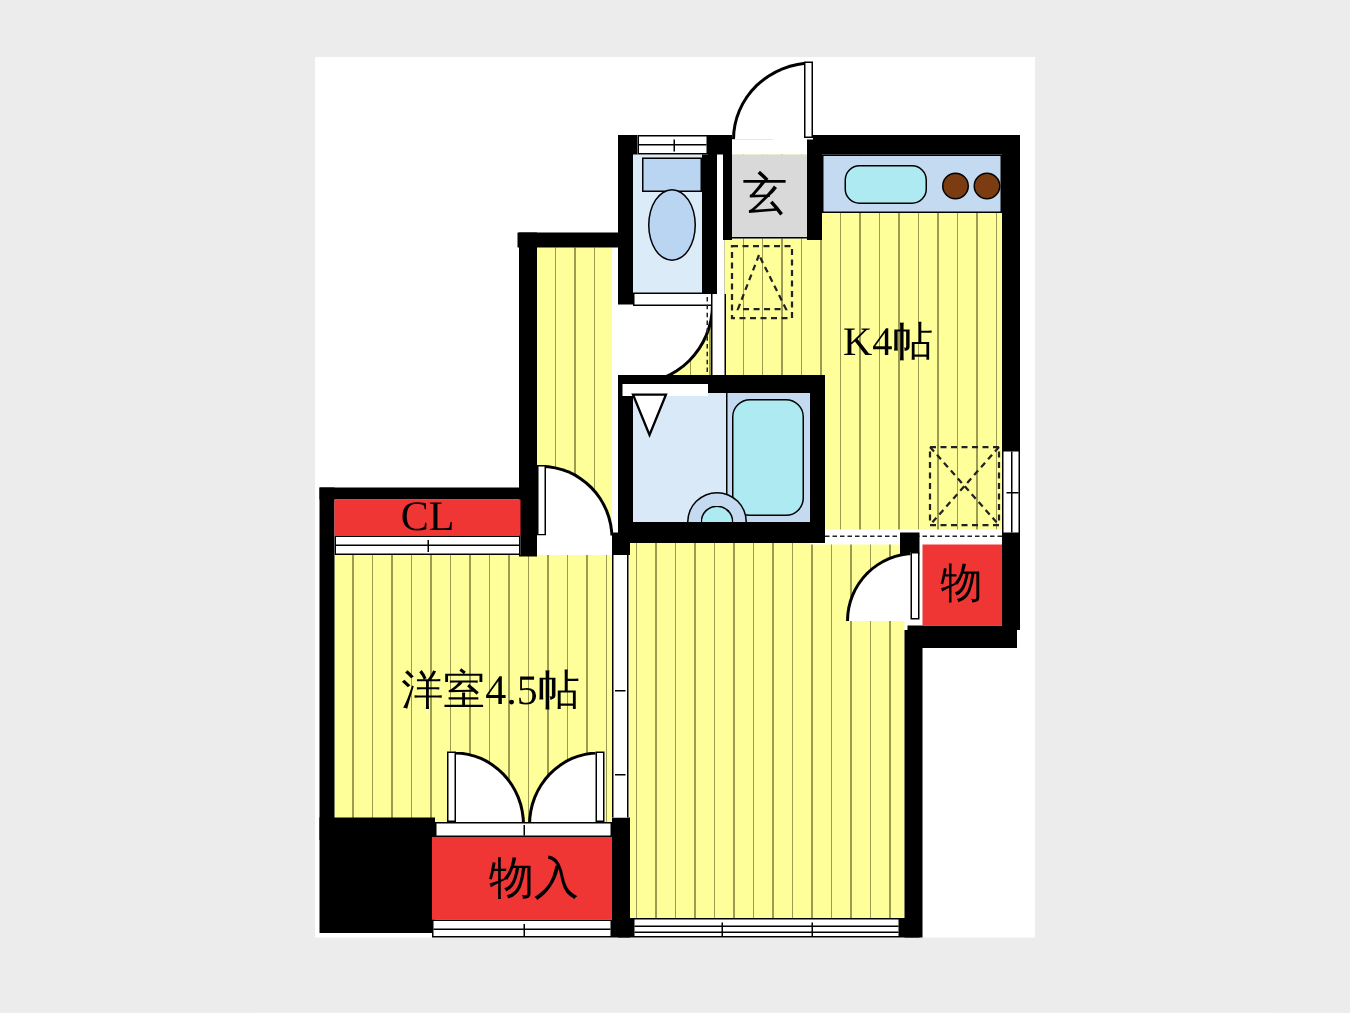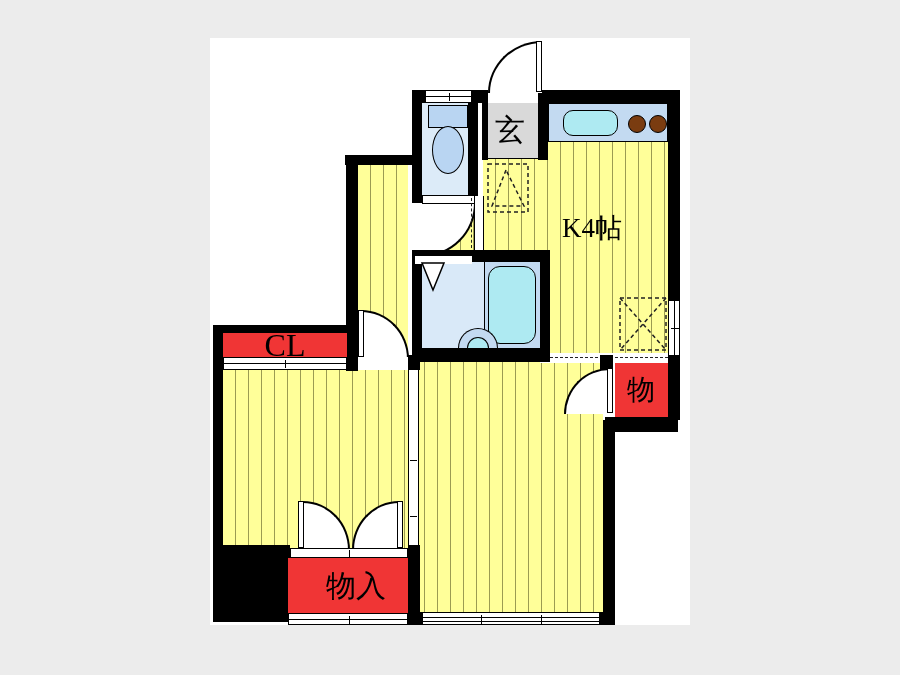--- a/index.html
+++ b/index.html
@@ -117,21 +117,21 @@
     <div class="wline" style="left:0;top:8px;width:100%;height:1px;"></div>
     <div class="wline" style="left:58px;top:2px;width:1px;height:9px;"></div>
     <div class="wline" style="left:118px;top:2px;width:1px;height:9px;"></div>
   </div>
   <div class="win" style="left:78px;top:575px;width:120px;height:12px;">
     <div class="wline" style="left:0;top:5px;width:100%;height:1px;"></div>
     <div class="wline" style="left:60px;top:2px;width:1px;height:8px;"></div>
   </div>
 
   <div class="red" style="left:13px;top:295px;width:124px;height:24px;"></div>
-  <div class="lbl" style="left:75px;top:307px;font-size:32px;">CL</div>
+  <div class="lbl" style="left:75px;top:307px;font-size:28px;">CL</div>
   <div class="win" style="left:13px;top:319px;width:124px;height:13px;">
     <div class="wline" style="left:0;top:5px;width:100%;height:1px;"></div>
     <div class="wline" style="left:50%;top:2px;width:1px;height:8px;"></div>
   </div>
 
   <div class="abs" style="left:198px;top:332px;width:11px;height:175px;background:#fff;border-left:1px solid #000;border-right:1px solid #000;box-sizing:border-box;">
     <div class="wline" style="left:1px;top:90px;width:7px;height:1px;"></div>
     <div class="wline" style="left:1px;top:146px;width:7px;height:1px;"></div>
   </div>
 
@@ -151,15 +151,16 @@
   <div class="leaf" style="left:187px;top:463px;width:6px;height:47px;"></div>
   <div class="win" style="left:80px;top:510px;width:118px;height:10px;">
     <div class="wline" style="left:50%;top:1px;width:1px;height:7px;"></div>
   </div>
 
   <div class="red" style="left:405px;top:325px;width:53px;height:54px;"></div>
   <div class="lbl" style="left:431px;top:352px;font-size:28px;">物</div>
   <div class="red" style="left:78px;top:520px;width:120px;height:55px;"></div>
   <div class="lbl" style="left:146px;top:548px;font-size:30px;">物入</div>
 
+  <div class="lbl" style="left:117px;top:423px;font-size:28px;">洋室4.5帖</div>
 
  </div>
 </div>
 
 </body></html>

